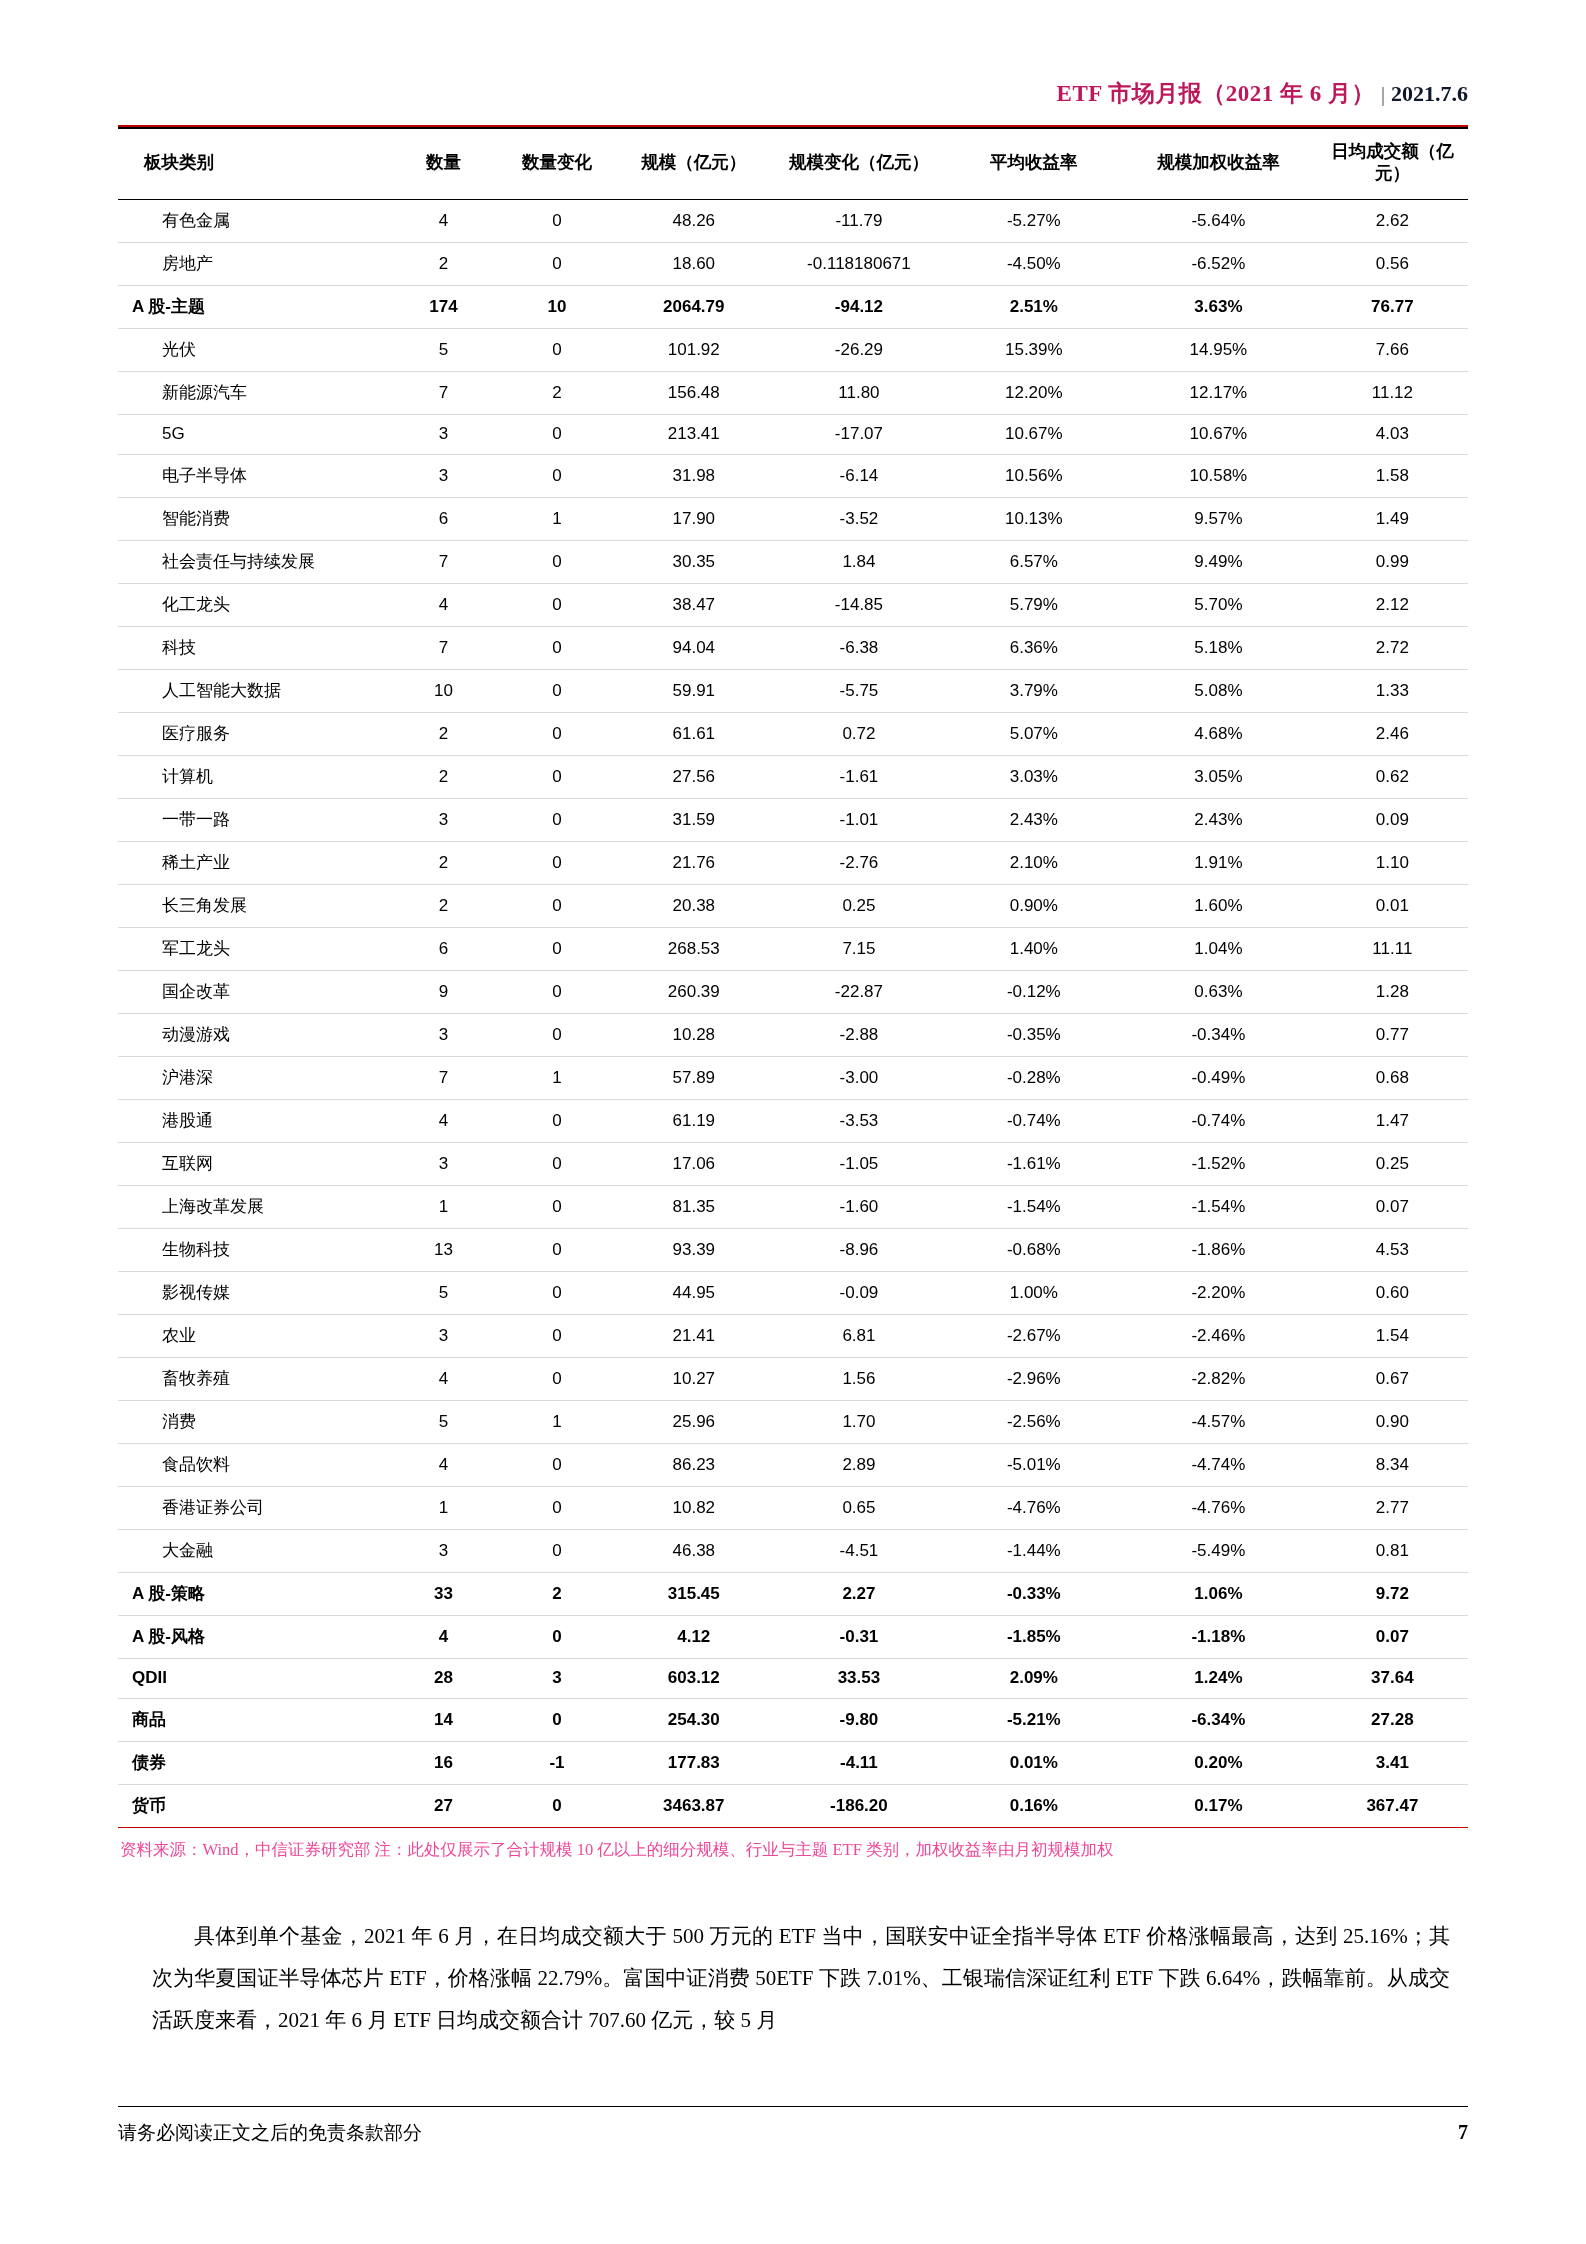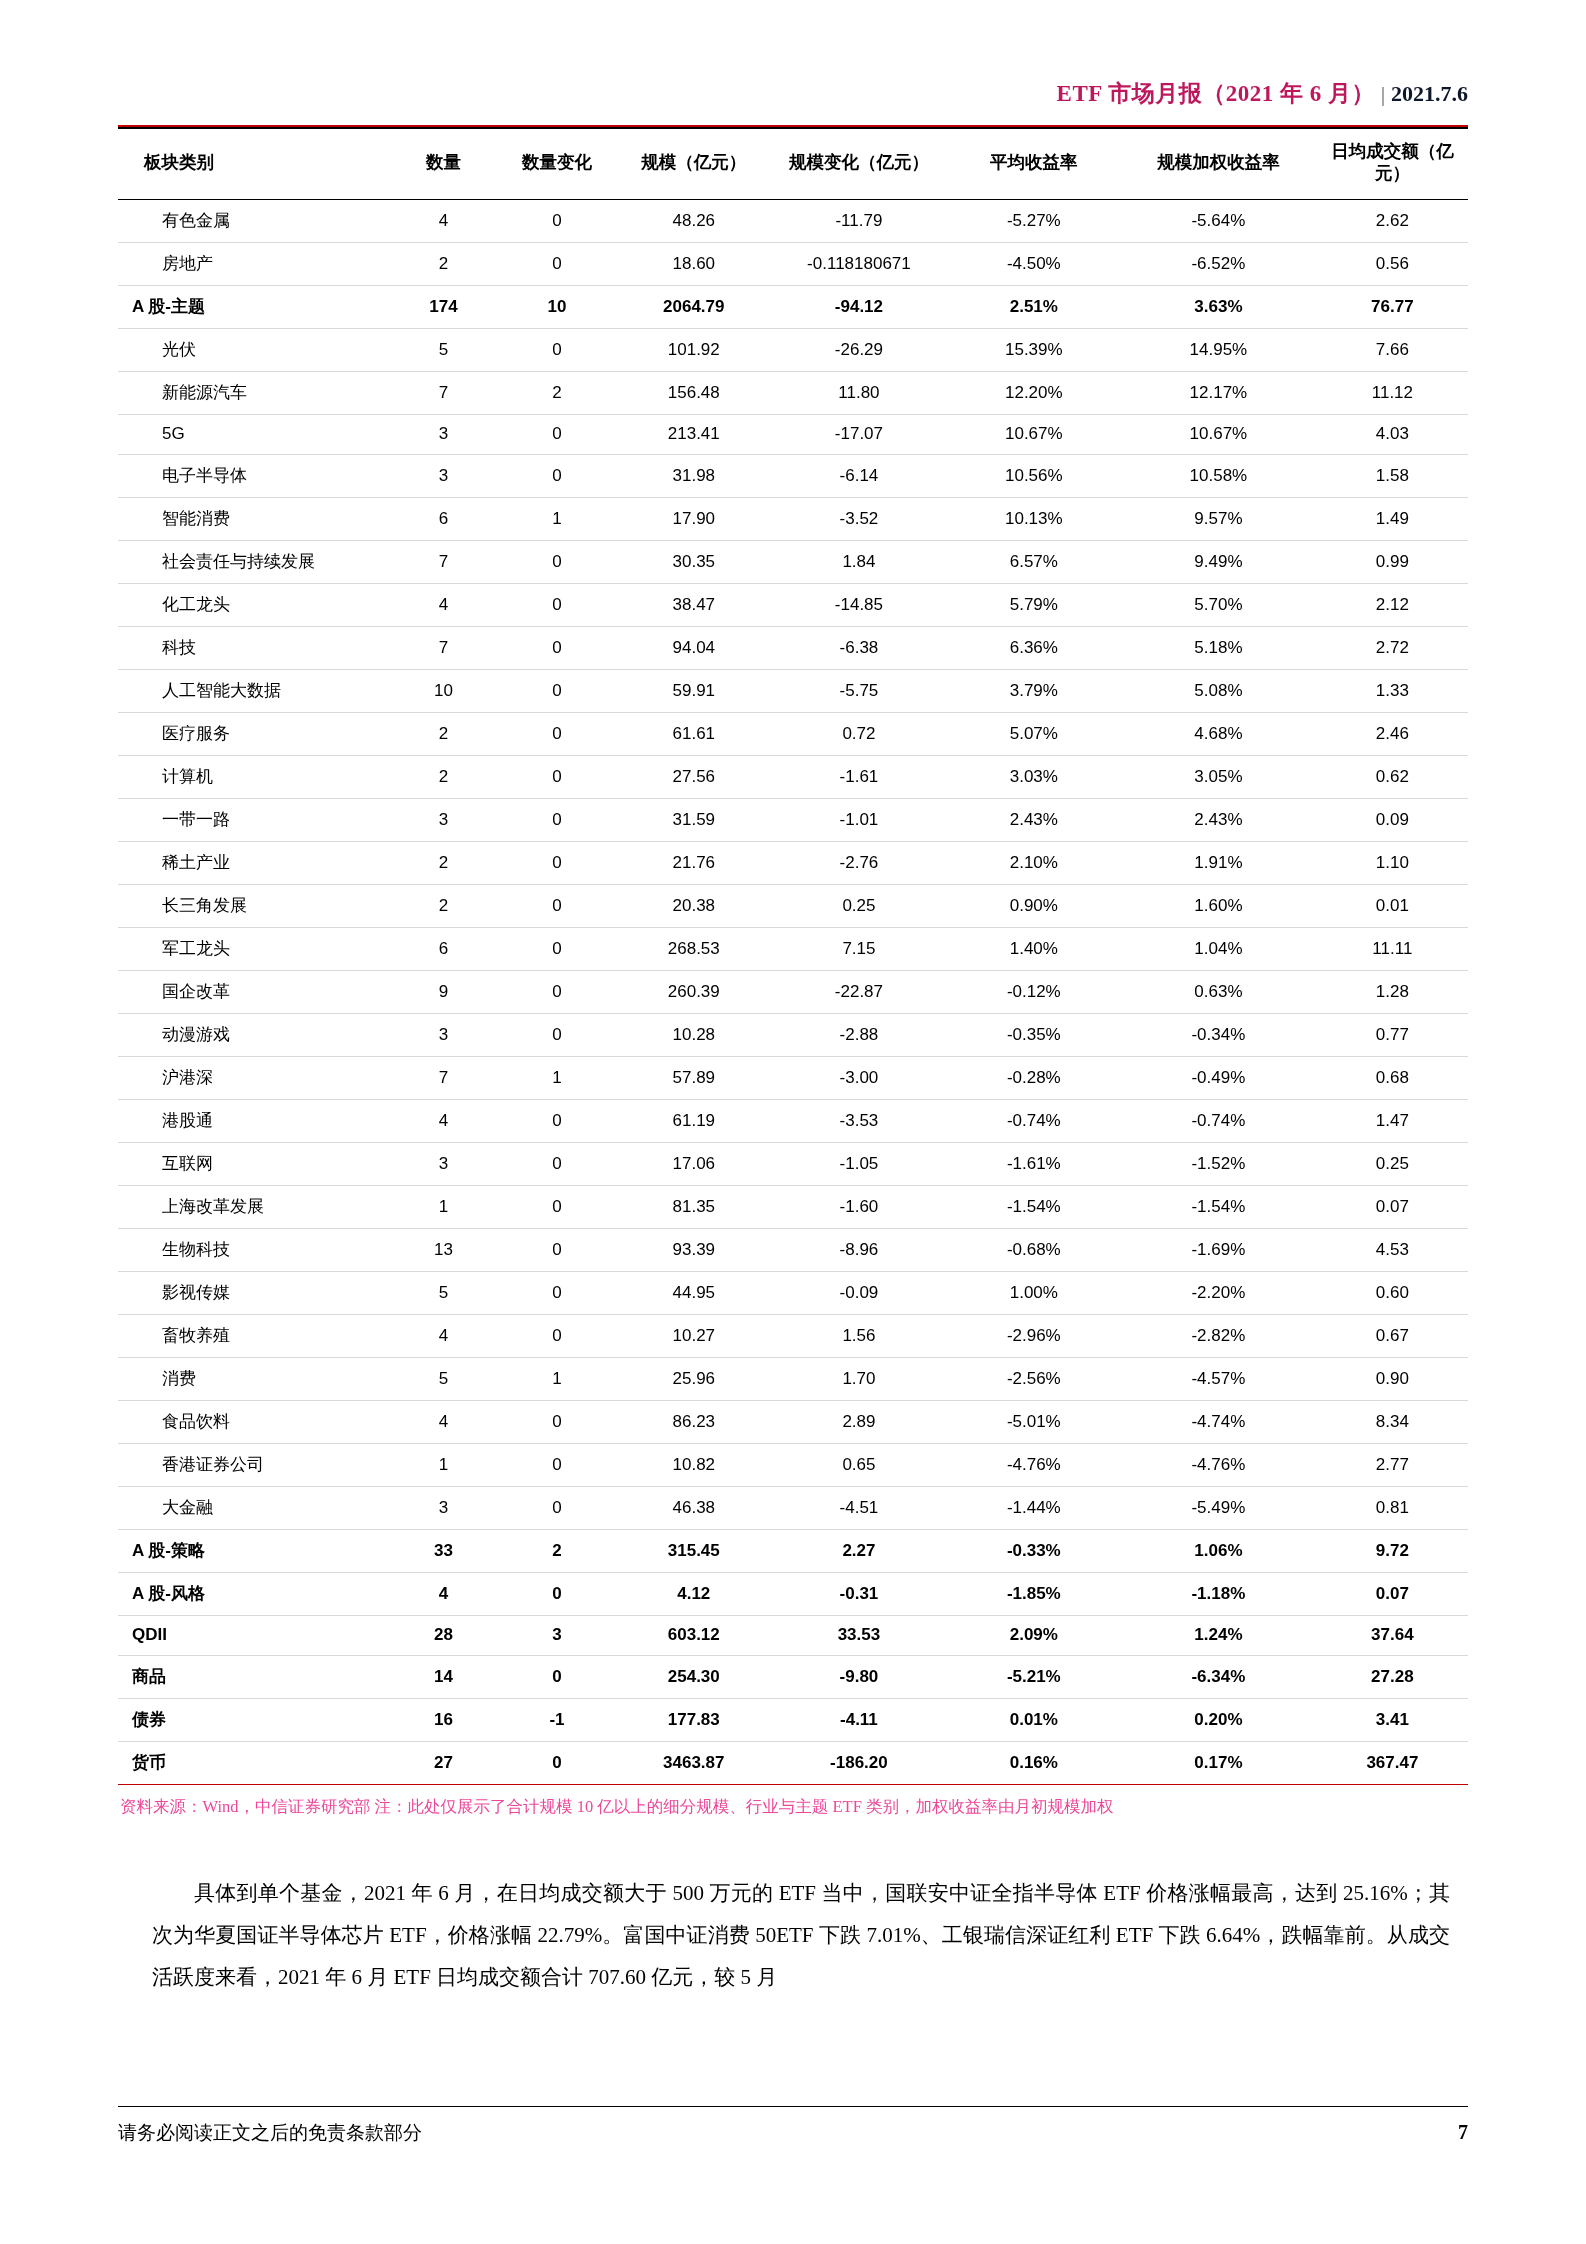--- a/index.html
+++ b/index.html
@@ -414,32 +414,42 @@
             <td class="c-wret">-1.54%</td>
             <td class="c-turn">0.07</td>
           </tr>
           <tr class="sub">
             <td class="col-name">生物科技</td>
             <td class="c-qty">13</td>
             <td class="c-qtychg">0</td>
             <td class="c-scale">93.39</td>
             <td class="c-scalechg">-8.96</td>
             <td class="c-avgret">-0.68%</td>
-            <td class="c-wret">-1.69%</td>
+            <td class="c-wret">-1.86%</td>
             <td class="c-turn">4.53</td>
           </tr>
           <tr class="sub">
             <td class="col-name">影视传媒</td>
             <td class="c-qty">5</td>
             <td class="c-qtychg">0</td>
             <td class="c-scale">44.95</td>
             <td class="c-scalechg">-0.09</td>
             <td class="c-avgret">1.00%</td>
             <td class="c-wret">-2.20%</td>
             <td class="c-turn">0.60</td>
+          </tr>
+          <tr class="sub">
+            <td class="col-name">农业</td>
+            <td class="c-qty">3</td>
+            <td class="c-qtychg">0</td>
+            <td class="c-scale">21.41</td>
+            <td class="c-scalechg">6.81</td>
+            <td class="c-avgret">-2.67%</td>
+            <td class="c-wret">-2.46%</td>
+            <td class="c-turn">1.54</td>
           </tr>
           <tr class="sub">
             <td class="col-name">畜牧养殖</td>
             <td class="c-qty">4</td>
             <td class="c-qtychg">0</td>
             <td class="c-scale">10.27</td>
             <td class="c-scalechg">1.56</td>
             <td class="c-avgret">-2.96%</td>
             <td class="c-wret">-2.82%</td>
             <td class="c-turn">0.67</td>

